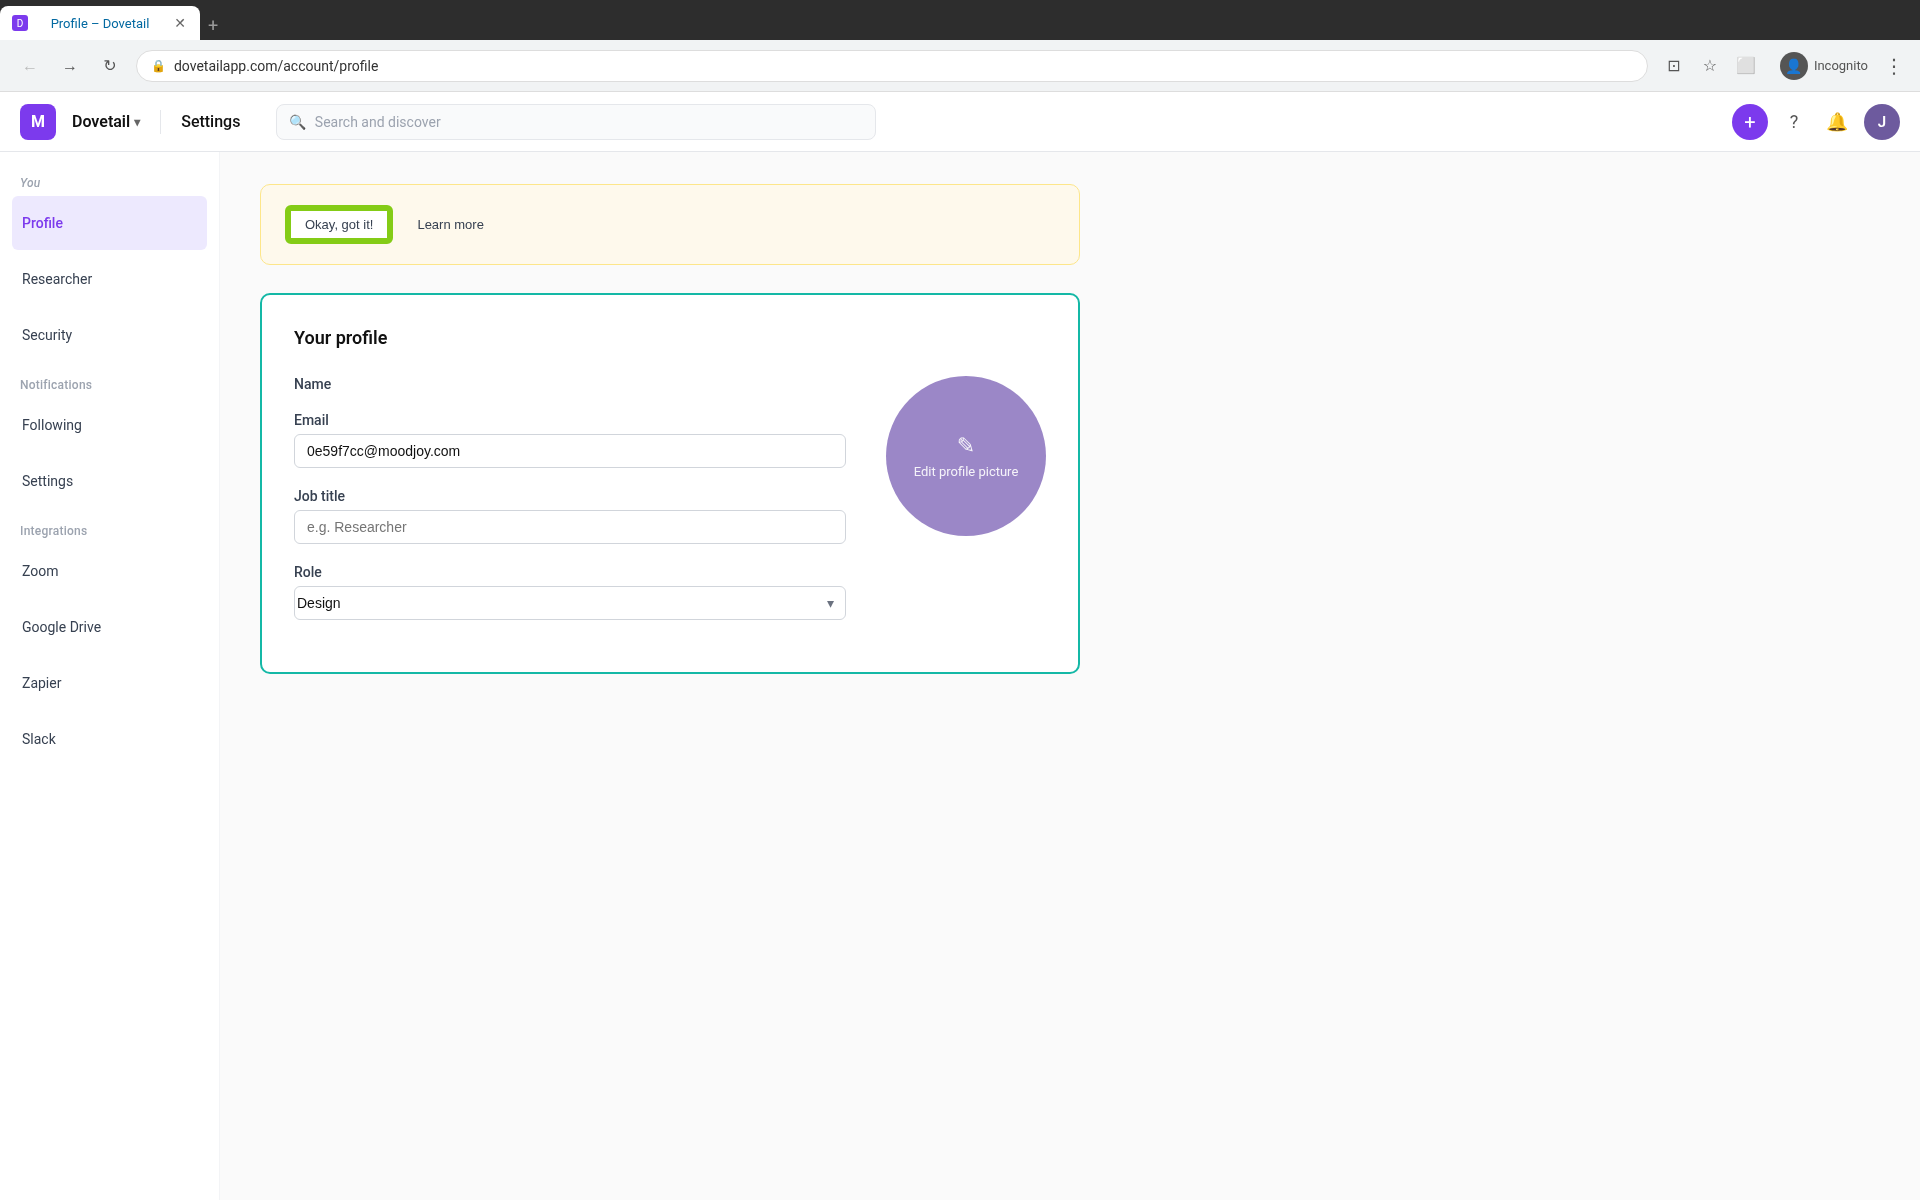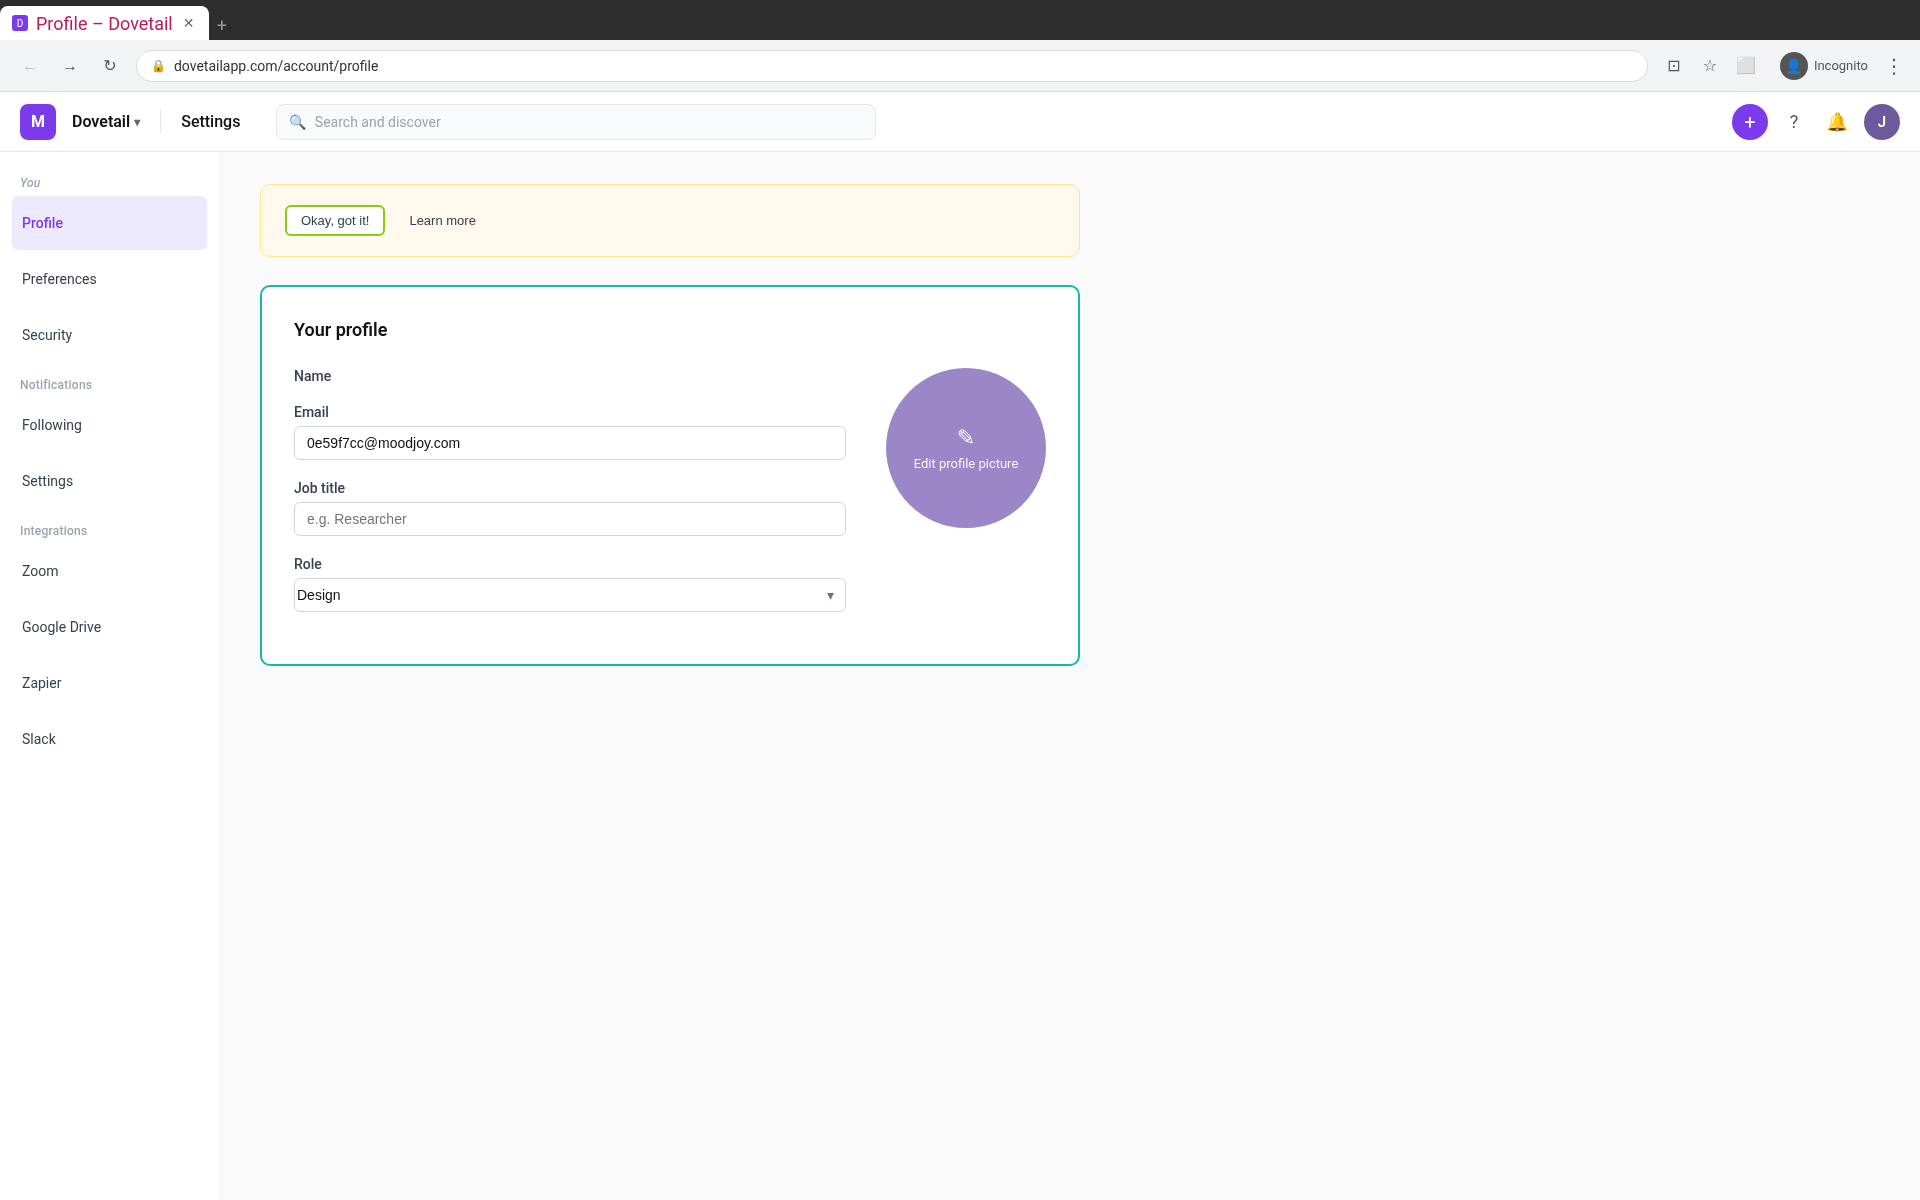--- a/index.html
+++ b/index.html
@@ -3,21 +3,21 @@
   <meta charset="utf-8">
   <style>
     * { box-sizing: border-box; margin: 0; padding: 0; }
     body { font-family: -apple-system, BlinkMacSystemFont, 'Segoe UI', Roboto, sans-serif; background: #fff; overflow: hidden; }
 
     
     .browser-chrome { background: #3c3c3c; width: 1920px; height: 1200px; display: flex; flex-direction: column; }
     .browser-tab-bar { background: #2d2d2d; height: 40px; display: flex; align-items: flex-end; padding: 0 0 0 0; }
     .browser-tab { background: #fff; border-radius: 8px 8px 0 0; height: 34px; display: flex; align-items: center; padding: 0 12px; gap: 8px; min-width: 200px; max-width: 240px; }
     .browser-tab-favicon { width: 16px; height: 16px; background: #7c3aed; border-radius: 3px; display: flex; align-items: center; justify-content: center; color: #fff; font-size: 10px; }
-    .browser-tab-title { font-size: 18px; color: #be185d; flex: 1; white-space: nowrap; overflow: hidden; text-overflow: ellipsis; text-align: center; }
+    .browser-tab-title { font-size: 13px; color: #0369a1; flex: 1; white-space: nowrap; overflow: hidden; text-overflow: ellipsis; text-align: center; }
     .browser-tab-close { color: #666; font-size: 14px; cursor: pointer; display: flex; align-items: center; justify-content: center; width: 16px; height: 16px; border-radius: 50%; }
     .browser-new-tab { color: #999; font-size: 18px; margin-left: 8px; margin-bottom: 4px; cursor: pointer; }
 
     .browser-toolbar { background: #f1f3f4; height: 52px; display: flex; align-items: center; padding: 0 16px; gap: 12px; border-bottom: 1px solid #ddd; }
     .browser-nav-btn { width: 28px; height: 28px; display: flex; align-items: center; justify-content: center; border-radius: 50%; cursor: pointer; color: #555; font-size: 16px; }
     .browser-nav-btn.disabled { color: #bbb; cursor: default; }
     .address-bar { flex: 1; background: #fff; border: 1px solid #ddd; border-radius: 20px; height: 32px; display: flex; align-items: center; padding: 0 14px; gap: 8px; }
     .address-lock { color: #555; font-size: 12px; }
     .address-text { font-size: 14px; color: #333; }
     .browser-actions { display: flex; align-items: center; gap: 8px; }
@@ -54,21 +54,21 @@
     .sidebar-item { padding: 19px 10px; border-radius: 6px; font-size: 14px; color: #374151; cursor: pointer; display: flex; gap: 8px; margin-bottom: 2px; }
     .sidebar-item.active { background: #ede9fe; color: #7c3aed; font-weight: 500; }
 
     
     .main-content { flex: 1; padding: 32px 40px; overflow-y: auto; background: #fafafa; }
 
     
     .info-banner { background: #fef9ec; border: 1px solid #fde68a; border-radius: 10px; padding: 20px 24px; margin-bottom: 28px; max-width: 820px; }
     .banner-text { font-size: 14px; color: #374151; line-height: 1.6; margin-bottom: 16px; }
     .banner-actions { display: flex; gap: 10px; }
-    .banner-btn-primary { background: #fff; border: 2px solid #84cc16; border-radius: 6px; padding: 6px 14px; font-size: 13px; color: #374151; cursor: pointer; font-weight: 500; }
+    .banner-btn-primary { background: #fff; border: 6px solid #84cc16; border-radius: 6px; padding: 6px 14px; font-size: 13px; color: #374151; cursor: pointer; font-weight: 500; }
     .banner-btn-secondary { background: transparent; border: none; padding: 6px 14px; font-size: 13px; color: #374151; cursor: pointer; font-weight: 500; }
 
     
     .profile-card { background: #fff; border: 2px solid #14b8a6; border-radius: 10px; padding: 32px; max-width: 820px; }
     .profile-card-title { font-size: 18px; font-weight: 600; color: #111; margin-bottom: 28px; }
     .profile-form-with-avatar { display: flex; gap: 40px; align-items: flex-start; }
     .profile-form { flex: 1; }
     .form-group { margin-bottom: 20px; }
     .form-label { font-size: 14px; color: #374151; font-weight: 500; margin-bottom: 6px; display: block; }
     .form-input { width: 100%; border: 1px solid #d1d5db; border-radius: 6px; padding: 8px 12px; font-size: 14px; color: #111; outline: none; background: #fff; }
@@ -142,21 +142,21 @@
 
     <div class="app-body">
 
       <div class="sidebar">
         <div class="sidebar-section-label">You</div>
 
         <div class="sidebar-item active">
           <span>Profile</span>
         </div>
         <div class="sidebar-item">
-          <span>Preferences</span>
+          <span>Researcher</span>
         </div>
         <div class="sidebar-item">
           <span>Security</span>
         </div>
 
         <div class="sidebar-section-label">Notifications</div>
         <div class="sidebar-item">
           <span>Following</span>
         </div>
         <div class="sidebar-item">

